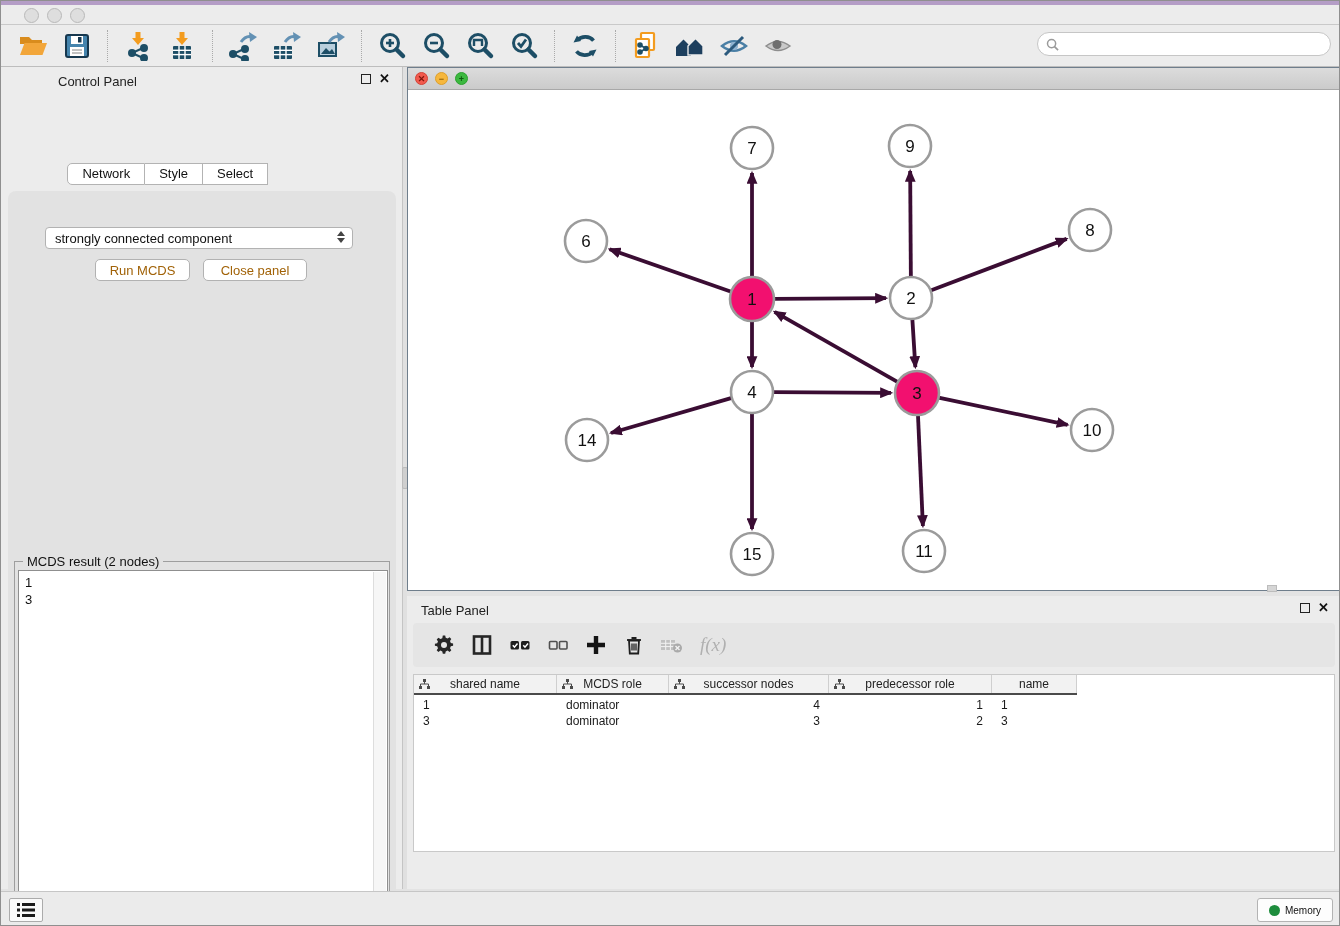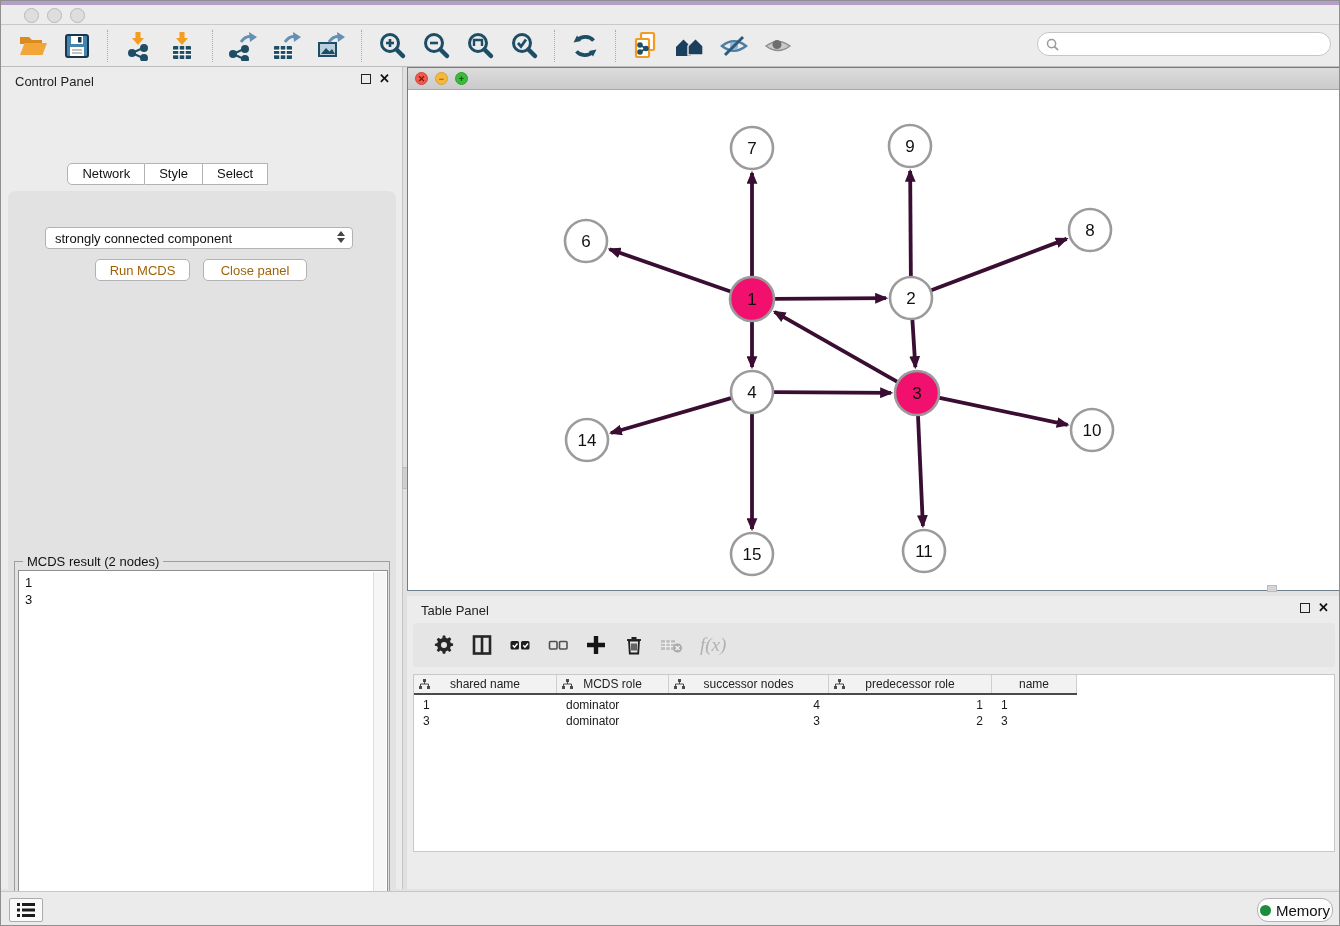--- a/index.html
+++ b/index.html
@@ -13,21 +13,21 @@
   .titlebar .title{position:absolute;left:0;top:6px;width:100%;text-align:center;font-size:13px;color:#9b9b9b;}
   .tl-dot{position:absolute;top:7px;width:15px;height:15px;border-radius:50%;background:#dedede;border:1px solid #b9b9b9;}
   
   .toolbar{position:absolute;left:0;top:24px;width:1340px;height:42px;background:#ececec;border-bottom:1px solid #bdbdbd;display:flex;align-items:center;padding-left:10px;}
   .toolbar .tb-icon{width:30px;height:30px;margin:0 7px;display:flex;align-items:center;justify-content:center;}
   .toolbar .tb-sep{width:1px;height:32px;margin:0 8px;border-left:1px dotted #aaa;}
   .search-wrap{position:absolute;right:10px;top:7px;width:294px;height:24px;background:#fff;border:1px solid #c6c6c6;border-radius:12px;display:flex;align-items:center;padding-left:8px;}
   .search-wrap svg{flex:0 0 auto;}
   .search-input{border:none;outline:none;background:transparent;font-size:12px;width:250px;margin-left:4px;color:#333;}
   
-  .control-panel{position:absolute;left:0;top:66px;width:402px;height:822px;background:#ececec;border-right:1px solid #c4c4c4;}
+  .control-panel{position:absolute;left:0;top:66px;width:402px;height:822px;background:#ececec;border-right:1px solid #c4c4c4;padding-left:43px;}
   .panel-head{position:relative;height:28px;}
   .panel-head .ph-title{position:absolute;left:14px;top:7px;font-size:13px;color:#222;}
   .ph-btns{position:absolute;right:12px;top:7px;display:flex;gap:8px;align-items:center;}
   .float-btn{width:10px;height:10px;border:1.6px solid #222;background:transparent;}
   .close-btn{font-size:13px;font-weight:bold;color:#111;line-height:10px;}
   .tabs-row{position:absolute;left:0;width:100%;display:flex;justify-content:center;}
   .tab{height:22px;line-height:20px;font-size:13px;padding:0 14px;background:#fff;border:1px solid #b3b3b3;border-left:none;color:#111;text-align:center;}
   .tab:first-child{border-left:1px solid #b3b3b3;border-radius:5px 0 0 5px;}
   .tab:last-child{border-radius:0 5px 5px 0;}
   .tab.active{background:#e2e2e2;color:#c2410c;margin-top:36px;}
@@ -64,21 +64,21 @@
   .tbl-header{position:absolute;left:0;top:0;height:20px;display:flex;border-bottom:2px solid #4a4a4a;}
   .th-cell{position:relative;height:18px;background:#f2f2f2;border-right:1px solid #cfcfcf;font-size:12px;color:#222;display:flex;align-items:center;justify-content:center;}
   .th-cell svg{position:absolute;left:5px;top:4px;}
   .tbl-row{position:absolute;left:0;display:flex;height:16px;}
   .td-cell{font-size:12px;color:#1a1a1a;padding:0 9px;line-height:16px;white-space:nowrap;overflow:hidden;}
   .tp-tabs{bottom:5px;top:auto;left:0;width:100%;}
   .tp-tabs .tab{height:24px;line-height:22px;}
   
   .statusbar{position:absolute;left:0;top:890px;width:1340px;height:36px;background:#ebebeb;border-top:1px solid #c6c6c6;}
   .list-btn{position:absolute;left:8px;top:6px;width:34px;height:24px;background:#fafafa;border:1px solid #ababab;border-radius:2px;display:flex;align-items:center;justify-content:center;}
-  .memory-btn{position:absolute;right:8px;top:6px;width:76px;height:24px;background:#fdfdfd;border:1px solid #b3b3b3;border-radius:11px;display:flex;align-items:center;justify-content:center;gap:5px;font-size:15px;color:#111;}
+  .memory-btn{position:absolute;right:8px;top:6px;width:76px;height:24px;background:#fdfdfd;border:1px solid #b3b3b3;border-radius:3px;display:flex;align-items:center;justify-content:center;gap:5px;font-size:10px;color:#111;}
   .memory-dot{width:11px;height:11px;border-radius:50%;background:#1d8c3c;}
 </style>
 </head>
 <body>
 
 <div class="app">
 
   <div class="titlebar">
     <div class="accent"></div>
     <div class="tl-dot" style="left:23px"></div>

